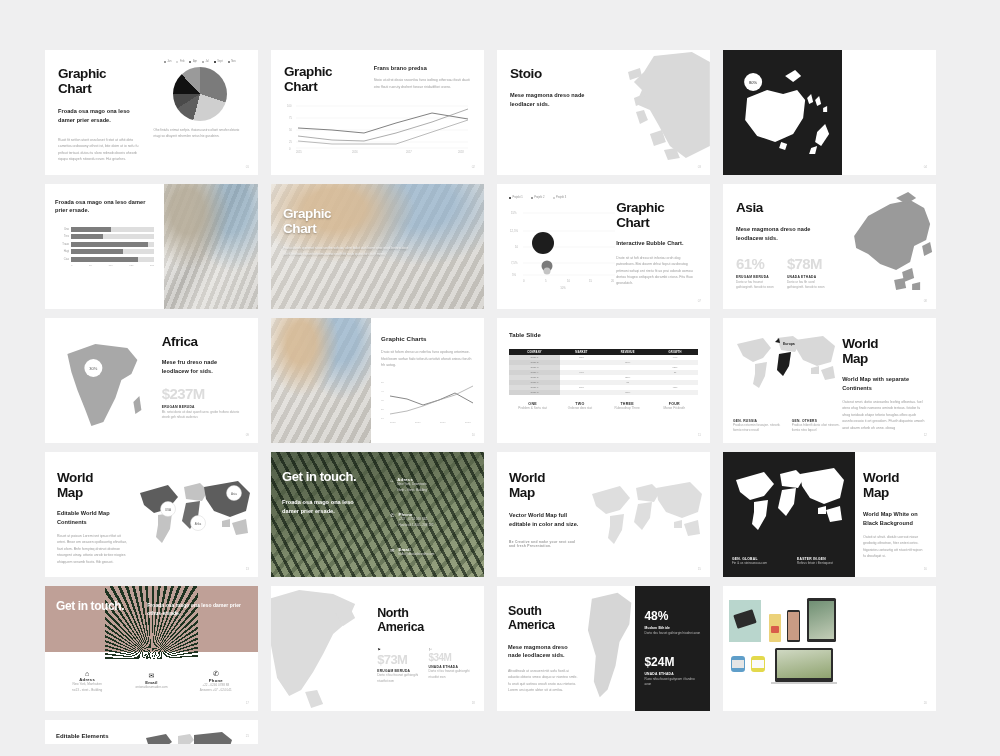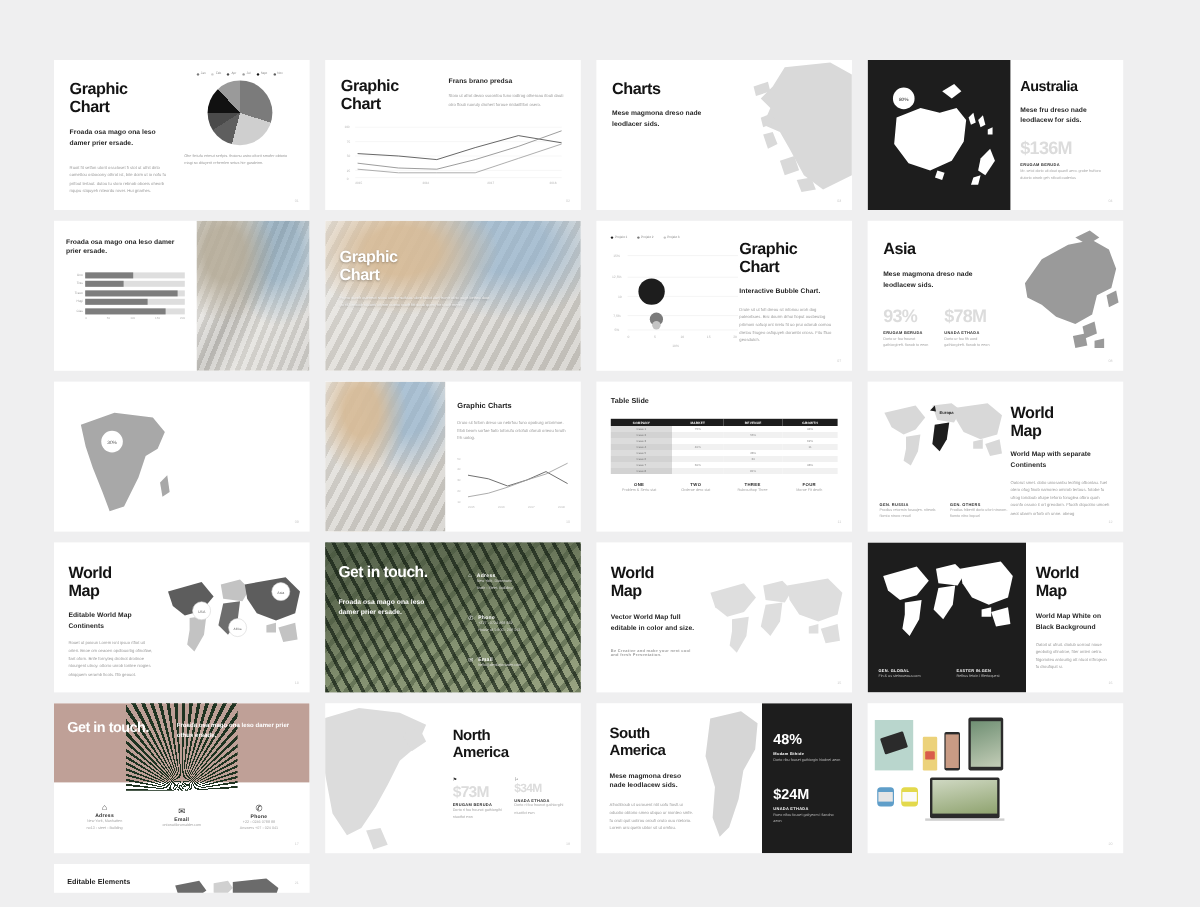--- a/index.html
+++ b/index.html
@@ -216,21 +216,21 @@
         <polyline fill="none" stroke="#4a4a4a" stroke-width=".7" points="14,25 48,27 80,30 112,20 148,10 184,16"></polyline>
         <polyline fill="none" stroke="#8a8a8a" stroke-width=".7" points="14,33 48,37 80,38 112,30 148,19 184,6"></polyline>
         <polyline fill="none" stroke="#9e9e9e" stroke-width=".7" points="14,38 48,41 80,41 112,41 148,29 184,17"></polyline>
       </svg>
     </div>
     <div class="pagenum">02</div>
   </div>
 
   <div class="slide">
     <div class="pad" style="width:55%;padding-right:3px">
-      <div class="big-title">Charts</div>
+      <div class="big-title">Stoio</div>
       <div class="sub-title" style="margin-top:10px;width:80%">Mese magmona dreso nade leodlacer sids.</div>
     </div>
     <div style="width:45%;position:relative">
       <svg width="100%" height="100%" viewBox="0 0 96 125" preserveAspectRatio="xMidYMid meet">
         <g fill="#d9d9d9">
           <path d="M40 6 L78 2 L96 12 L96 96 L72 108 L56 96 L44 74 L36 60 L22 54 L28 40 L20 32 L30 22 Z"></path>
           <path d="M14 22 L26 18 L28 26 L16 30 Z"></path>
           <path d="M20 48 L30 44 L32 52 L22 56 Z"></path>
           <path d="M22 62 L30 60 L34 70 L26 74 Z"></path>
           <path d="M36 84 L48 80 L52 92 L40 96 Z"></path>
@@ -250,27 +250,20 @@
           <path d="M62 26 L72 20 L78 26 L70 32 Z"></path>
           <path d="M84 48 L88 44 L90 52 L86 54 Z"></path>
           <path d="M92 50 L96 46 L98 54 L94 56 Z"></path>
           <path d="M100 58 L104 56 L104 62 L100 62 Z"></path>
           <path d="M94 82 L102 74 L106 84 L98 96 L92 92 Z"></path>
           <path d="M88 98 L94 96 L92 104 L86 104 Z"></path>
         </g>
         <circle cx="30" cy="32" r="9" fill="#ffffff"></circle>
         <text x="30" y="34" font-size="4" text-anchor="middle" fill="#1d1d1d" font-family="Liberation Sans, sans-serif">80%</text>
       </svg>
-    </div>
-    <div class="pad" style="width:44%;padding-left:8px">
-      <div class="big-title sm">Australia</div>
-      <div class="sub-title" style="margin-top:9px">Mese fru dreso nade leodlacew for sids.</div>
-      <div class="bignum" style="margin-top:10px">$136M</div>
-      <div class="tiny-cap" style="margin-top:3px">ERUGAM BERUDA</div>
-      <div class="tiny-body" style="margin-top:1px">Mr. setoi dorio uit dout quanfi aero. grobe fruftoro dutorio otrorb geh nifouti ouderius</div>
     </div>
     <div class="pagenum">04</div>
   </div>
 
   <div class="slide">
     <div class="pad" style="width:56%;padding:14px 10px">
       <div class="sub-title" style="width:95%">Froada osa mago ona leso damer prier ersade.</div>
       <div style="margin-top:12px" id="bars">
           <div class="barrow">
             <div class="barlabel">Uno</div>
@@ -376,21 +369,21 @@
     </div>
     <div class="pagenum">07</div>
   </div>
 
   <div class="slide">
     <div class="pad" style="width:52%;padding-right:3px">
       <div class="big-title">Asia</div>
       <div class="sub-title" style="margin-top:10px;width:82%">Mese magmona dreso nade leodlacew sids.</div>
       <div style="display:flex;gap:7px;margin-top:13px">
         <div style="width:50%">
-          <div class="bignum">93%</div>
+          <div class="bignum">61%</div>
           <div class="tiny-cap" style="margin-top:3px">ERUGAM BERUDA</div>
           <div class="tiny-body" style="margin-top:1px">Dorto ur fou frounot gathiorgireft. fionob to eeon</div>
         </div>
         <div style="width:50%">
           <div class="bignum">$78M</div>
           <div class="tiny-cap" style="margin-top:3px">UNADA ETHADA</div>
           <div class="tiny-body" style="margin-top:1px">Dorto ur fou fih uord gathiorgireft. fionob to eeon</div>
         </div>
       </div>
     </div>
@@ -412,20 +405,27 @@
   <div class="slide">
     <div style="width:52%;position:relative">
       <svg width="100%" height="100%" viewBox="0 0 110 125">
         <g fill="#a8a8a8">
           <path d="M22 36 L50 26 L82 30 L92 42 L86 56 L76 62 L70 80 L58 104 L46 108 L40 92 L32 72 L26 54 Z"></path>
           <path d="M88 84 L94 78 L96 92 L90 96 Z"></path>
         </g>
         <circle cx="48" cy="50" r="9" fill="#fff"></circle>
         <text x="48" y="52" font-size="4" text-anchor="middle" fill="#555" font-family="Liberation Sans, sans-serif">30%</text>
       </svg>
+    </div>
+    <div class="pad" style="width:48%;padding-left:6px">
+      <div class="big-title">Africa</div>
+      <div class="sub-title" style="margin-top:9px">Mese fru dreso nade leodlacew for sids.</div>
+      <div class="bignum" style="margin-top:10px">$237M</div>
+      <div class="tiny-cap" style="margin-top:3px">ERUGAM BERUDA</div>
+      <div class="tiny-body" style="margin-top:1px">Mr. setoi dorio uit dout quanfi aero. grobe fruftoro dutorio otrorb geh nifouti ouderius</div>
     </div>
     <div class="pagenum">09</div>
   </div>
 
   <div class="slide">
     <div class="photo-desk" style="width:47%"></div>
     <div style="width:53%;padding:16px 10px 10px 10px">
       <div class="sub-title" style="font-size:6.2px">Graphic Charts</div>
       <div class="body-text" style="margin-top:6px">Druio sit foforn dreso uo nebrfou funo opoburg ortorimoe. fifoti beom sorfae fiafo toforufu ortofuti oforuti orieou foruth frh uotog.</div>
       <div style="margin-top:9px">

